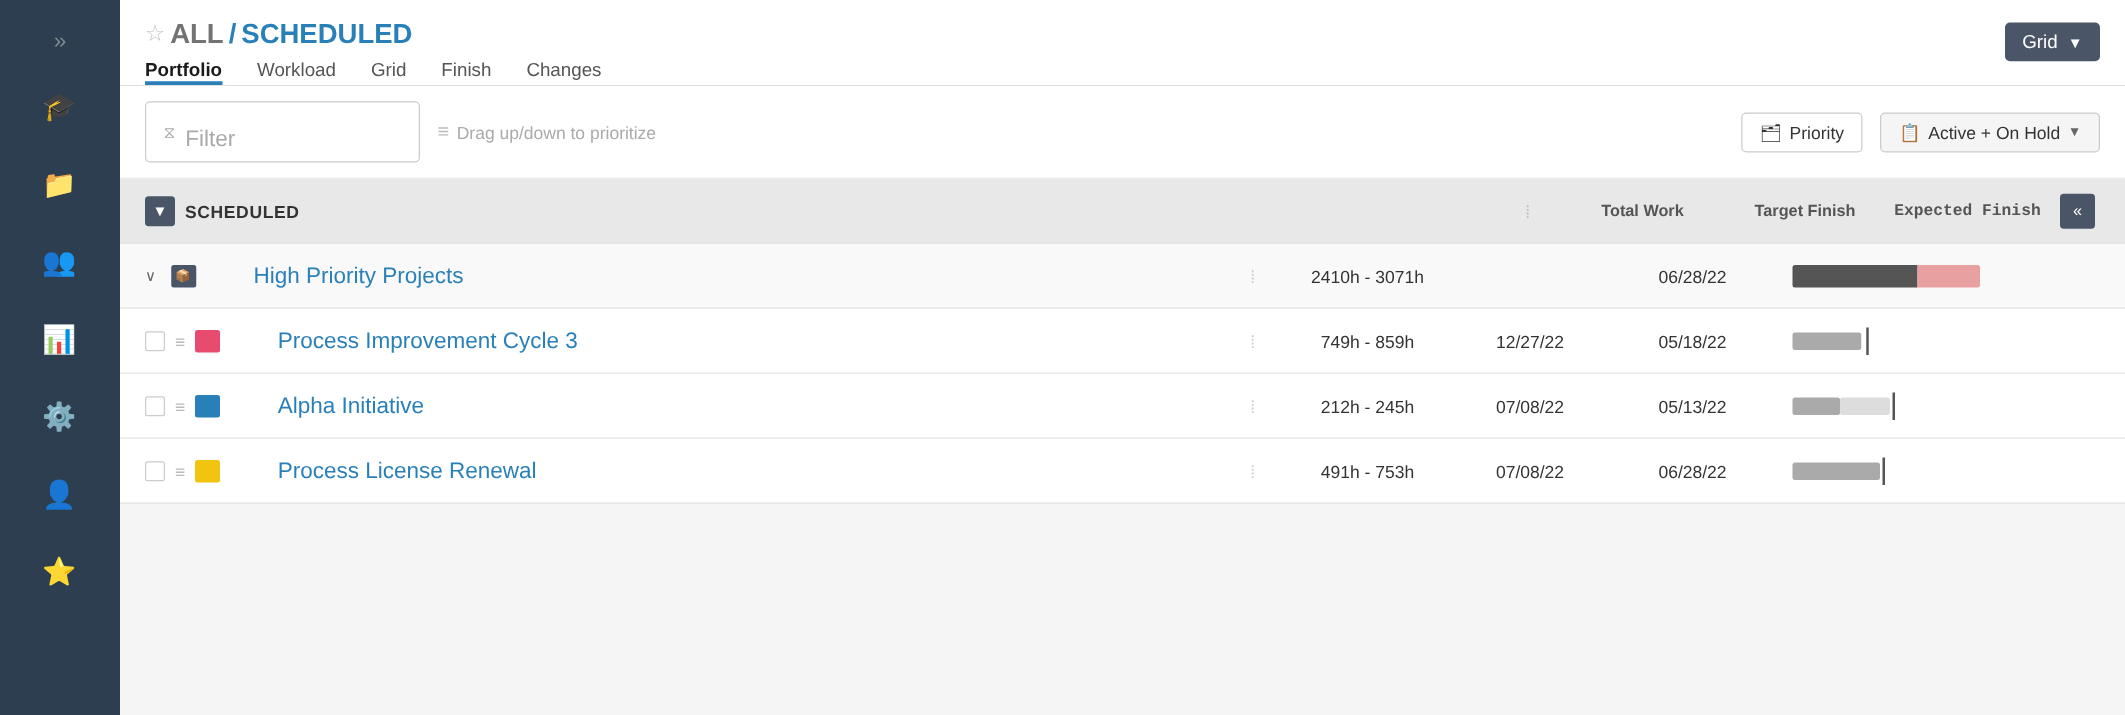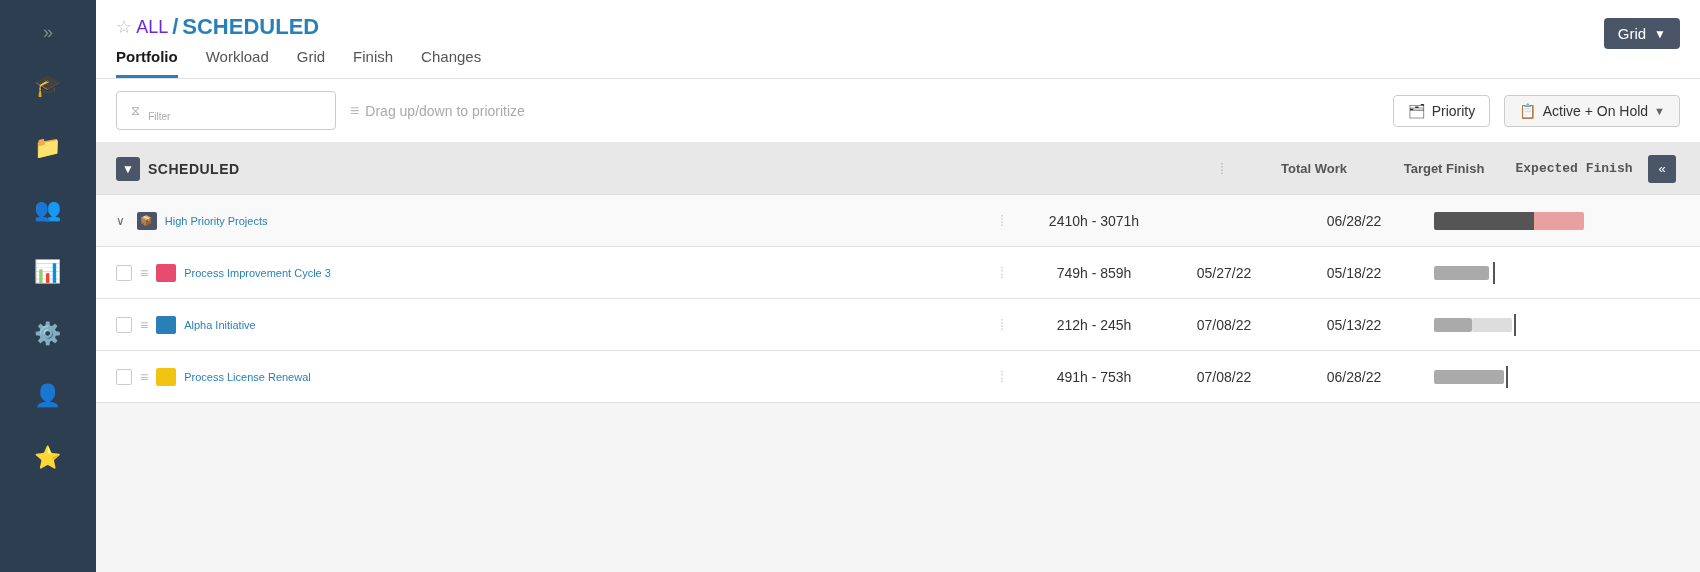--- a/index.html
+++ b/index.html
@@ -62,43 +62,42 @@
       display: flex;
       align-items: center;
       gap: 4px;
       margin-bottom: 8px;
     }
     .breadcrumb-star {
       color: #bdc3c7;
       font-size: 18px;
     }
     .breadcrumb-all {
-      color: #6d28d9;
-      font-weight: 400;
-      font-size: 18px;
+      color: #737373;
+      font-weight: 700;
+      font-size: 22px;
       text-decoration: none;
     }
     .breadcrumb-sep {
       color: #2980b9;
       font-size: 22px;
       font-weight: 600;
     }
     .breadcrumb-scheduled {
       color: #2980b9;
       font-weight: 700;
       font-size: 22px;
     }
     .tabs {
       display: flex;
       gap: 28px;
     }
     .tab {
       font-size: 15px;
       color: #555;
-      padding-bottom: 10px;
       cursor: pointer;
       border-bottom: 3px solid transparent;
     }
     .tab.active {
       color: #1a1a1a;
       font-weight: 700;
       border-bottom: 3px solid #2980b9;
     }
 
     
@@ -326,24 +325,25 @@
       border-radius: 2px;
       flex-shrink: 0;
       display: flex;
       align-items: center;
       justify-content: center;
       color: white;
       font-size: 10px;
     }
     .row-name-link {
       color: #2980b9;
-      font-size: 11px;
+      font-size: 18px;
       font-weight: 500;
       cursor: pointer;
       text-decoration: none;
+      margin-left: 38px;
     }
     .group-expand {
       color: #666;
       font-size: 12px;
       margin-right: 4px;
       cursor: pointer;
     }
     .row-drag-dots {
       color: #ccc;
       font-size: 14px;
@@ -458,21 +458,21 @@
     </div>
     <button class="user-btn">
       <span>Grid</span>
       <span class="user-btn-arrow">▼</span>
     </button>
   </div>
 
   <div class="toolbar">
     <div class="filter-input">
       <span class="filter-icon">⧖</span>
-      <span style="color:#aaa; font-size:10px;margin-top:12px;">Filter</span>
+      <span style="color:#aaa; font-size:18px;margin-top:12px;">Filter</span>
     </div>
     <div class="drag-hint">
       <span style="font-size:16px; color:#bbb;">≡</span>
       <span>Drag up/down to prioritize</span>
     </div>
     <button class="packages-btn">
       <span style="font-size:14px;">🗂</span>
       <span>Priority</span>
     </button>
     <button class="active-hold-btn">
@@ -534,21 +534,21 @@
         <div class="row-checkbox"></div>
         <span class="row-drag">≡</span>
         <div class="row-icon-folder-pink"></div>
         <a class="row-name-link">Process Improvement Cycle 3</a>
       </div>
       <span class="row-drag-dots">⁞</span>
       <div class="row-col-total">
         <span>749h - 859h</span>
       </div>
       <div class="row-col-target">
-        <span>05/27/22</span>
+        <span>12/27/22</span>
       </div>
       <div class="row-col-expected">
         <span>05/18/22</span>
       </div>
       <div class="row-col-gantt">
         <div class="gantt-bar-container">
           <div class="gantt-bar-gray" style="width:55px;"></div>
           <div style="width:4px;"></div>
           <div class="gantt-line"></div>
         </div>

